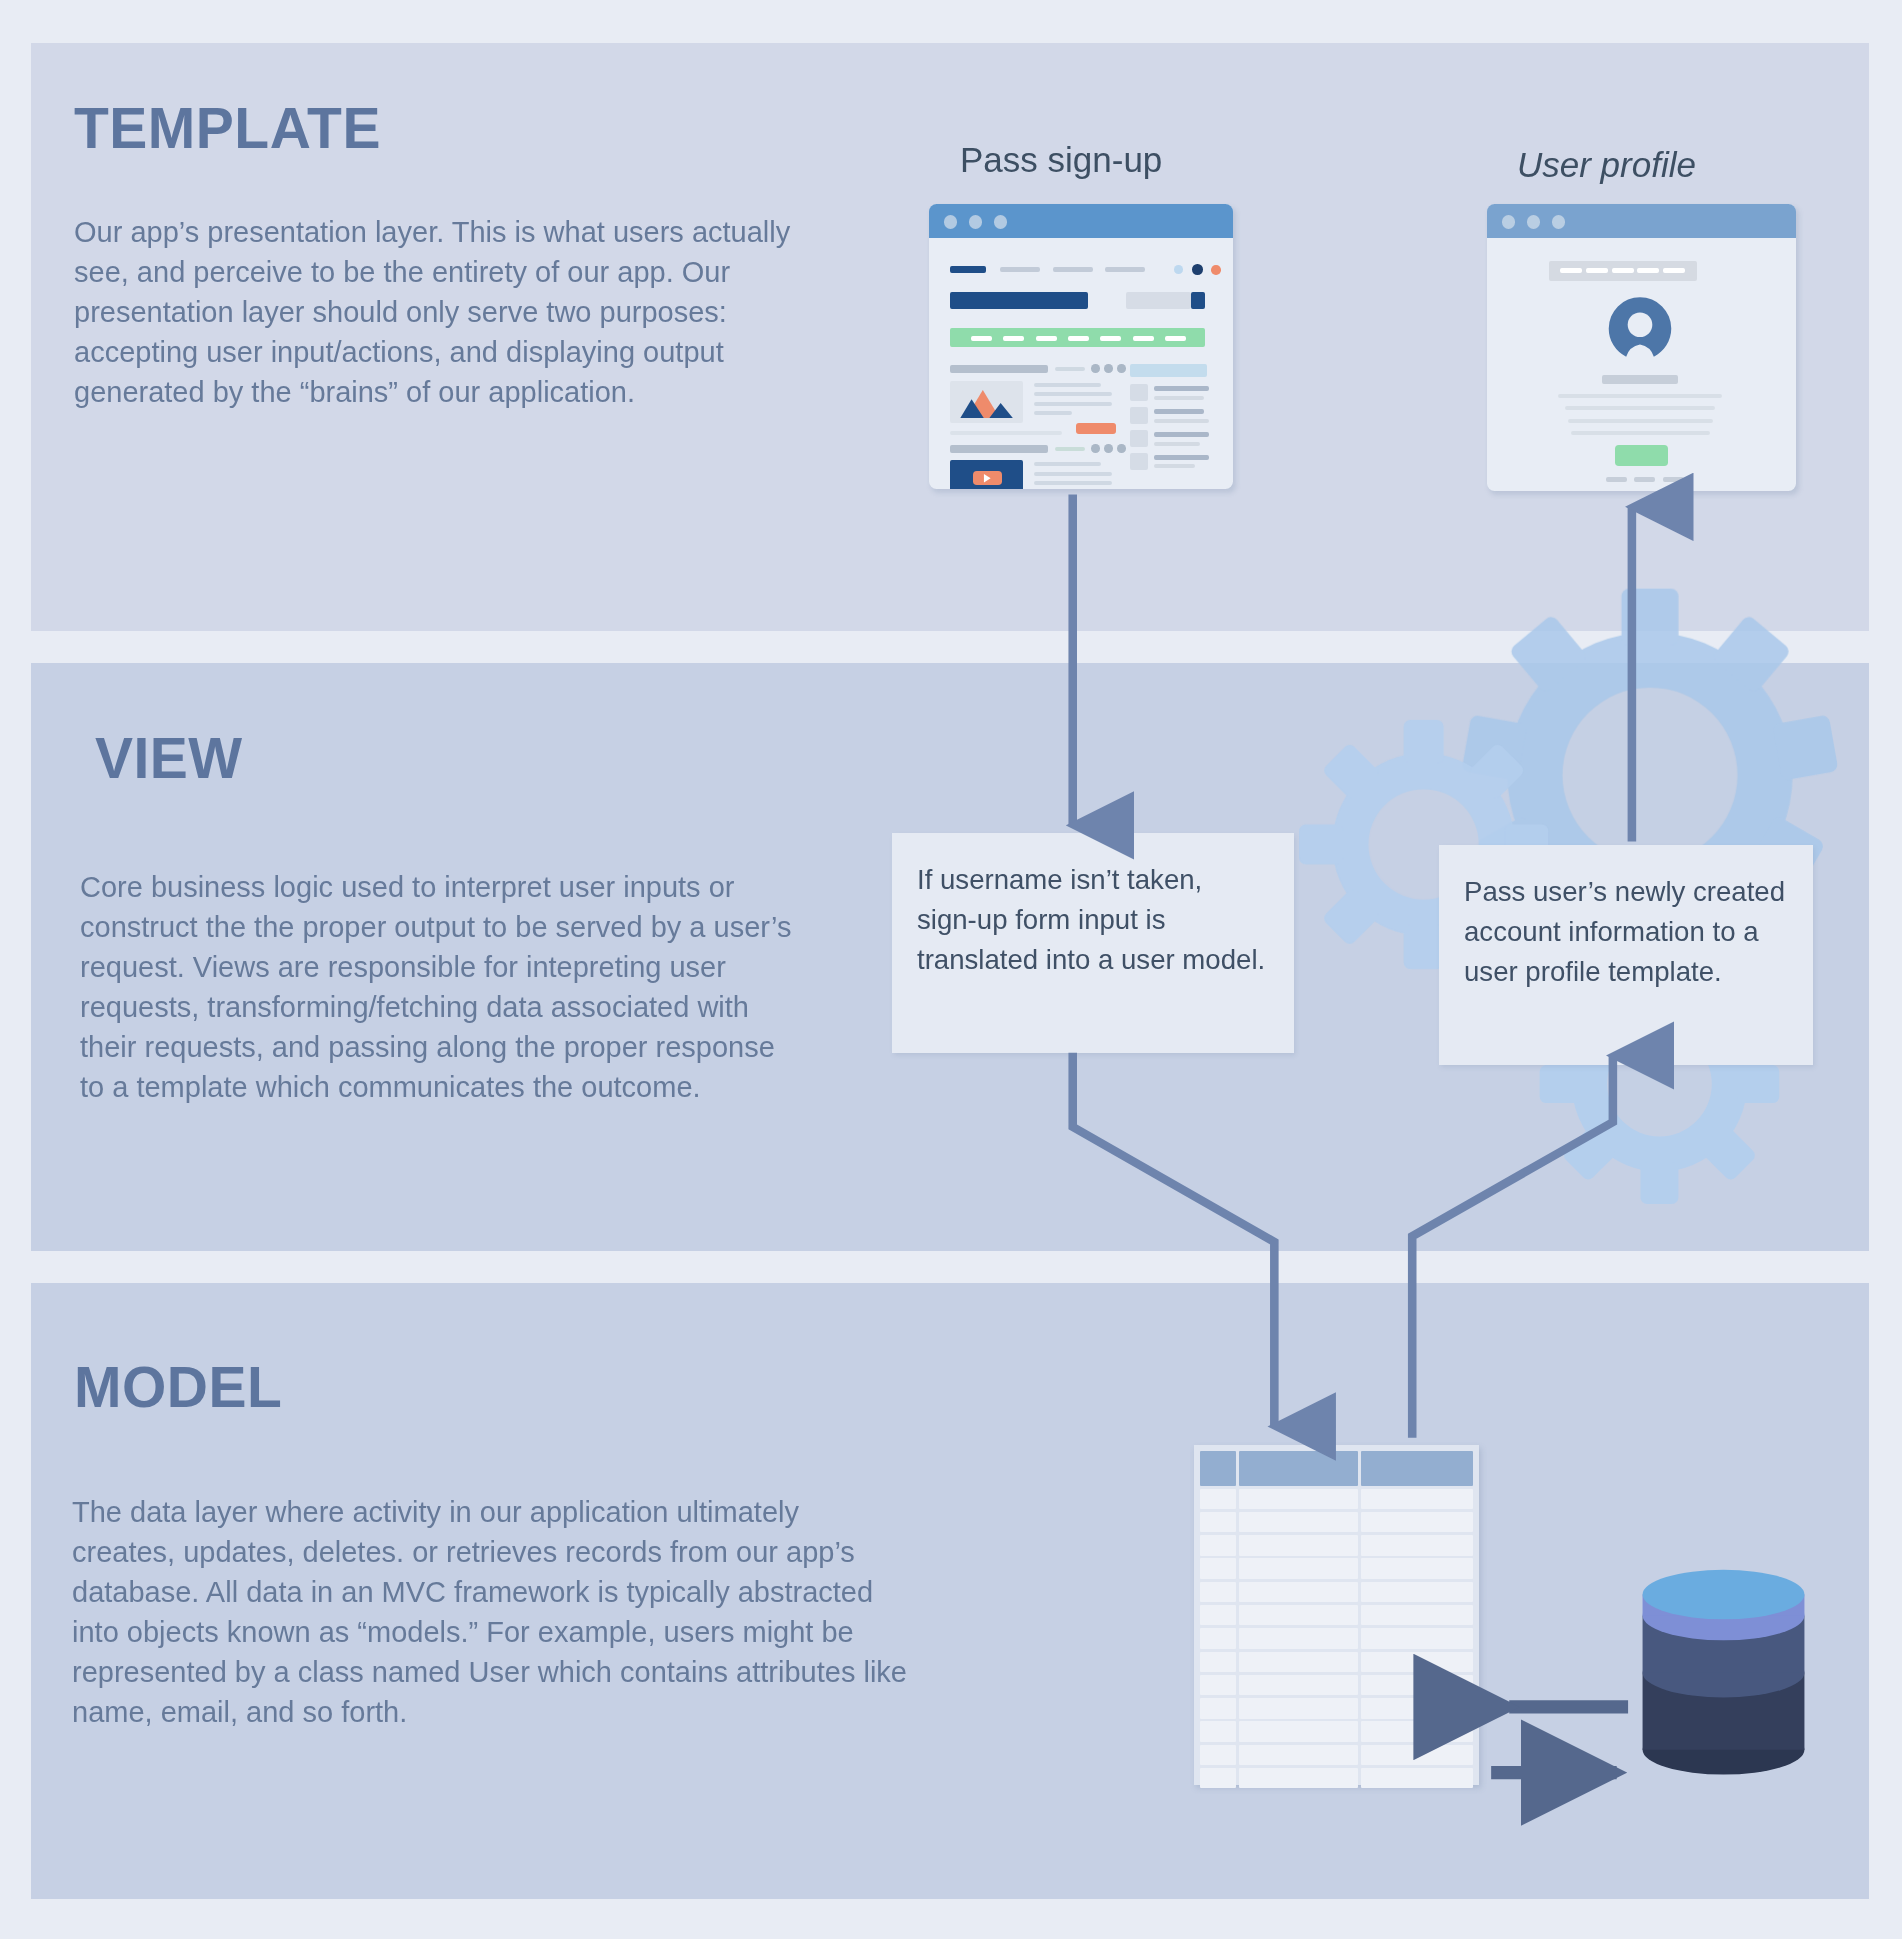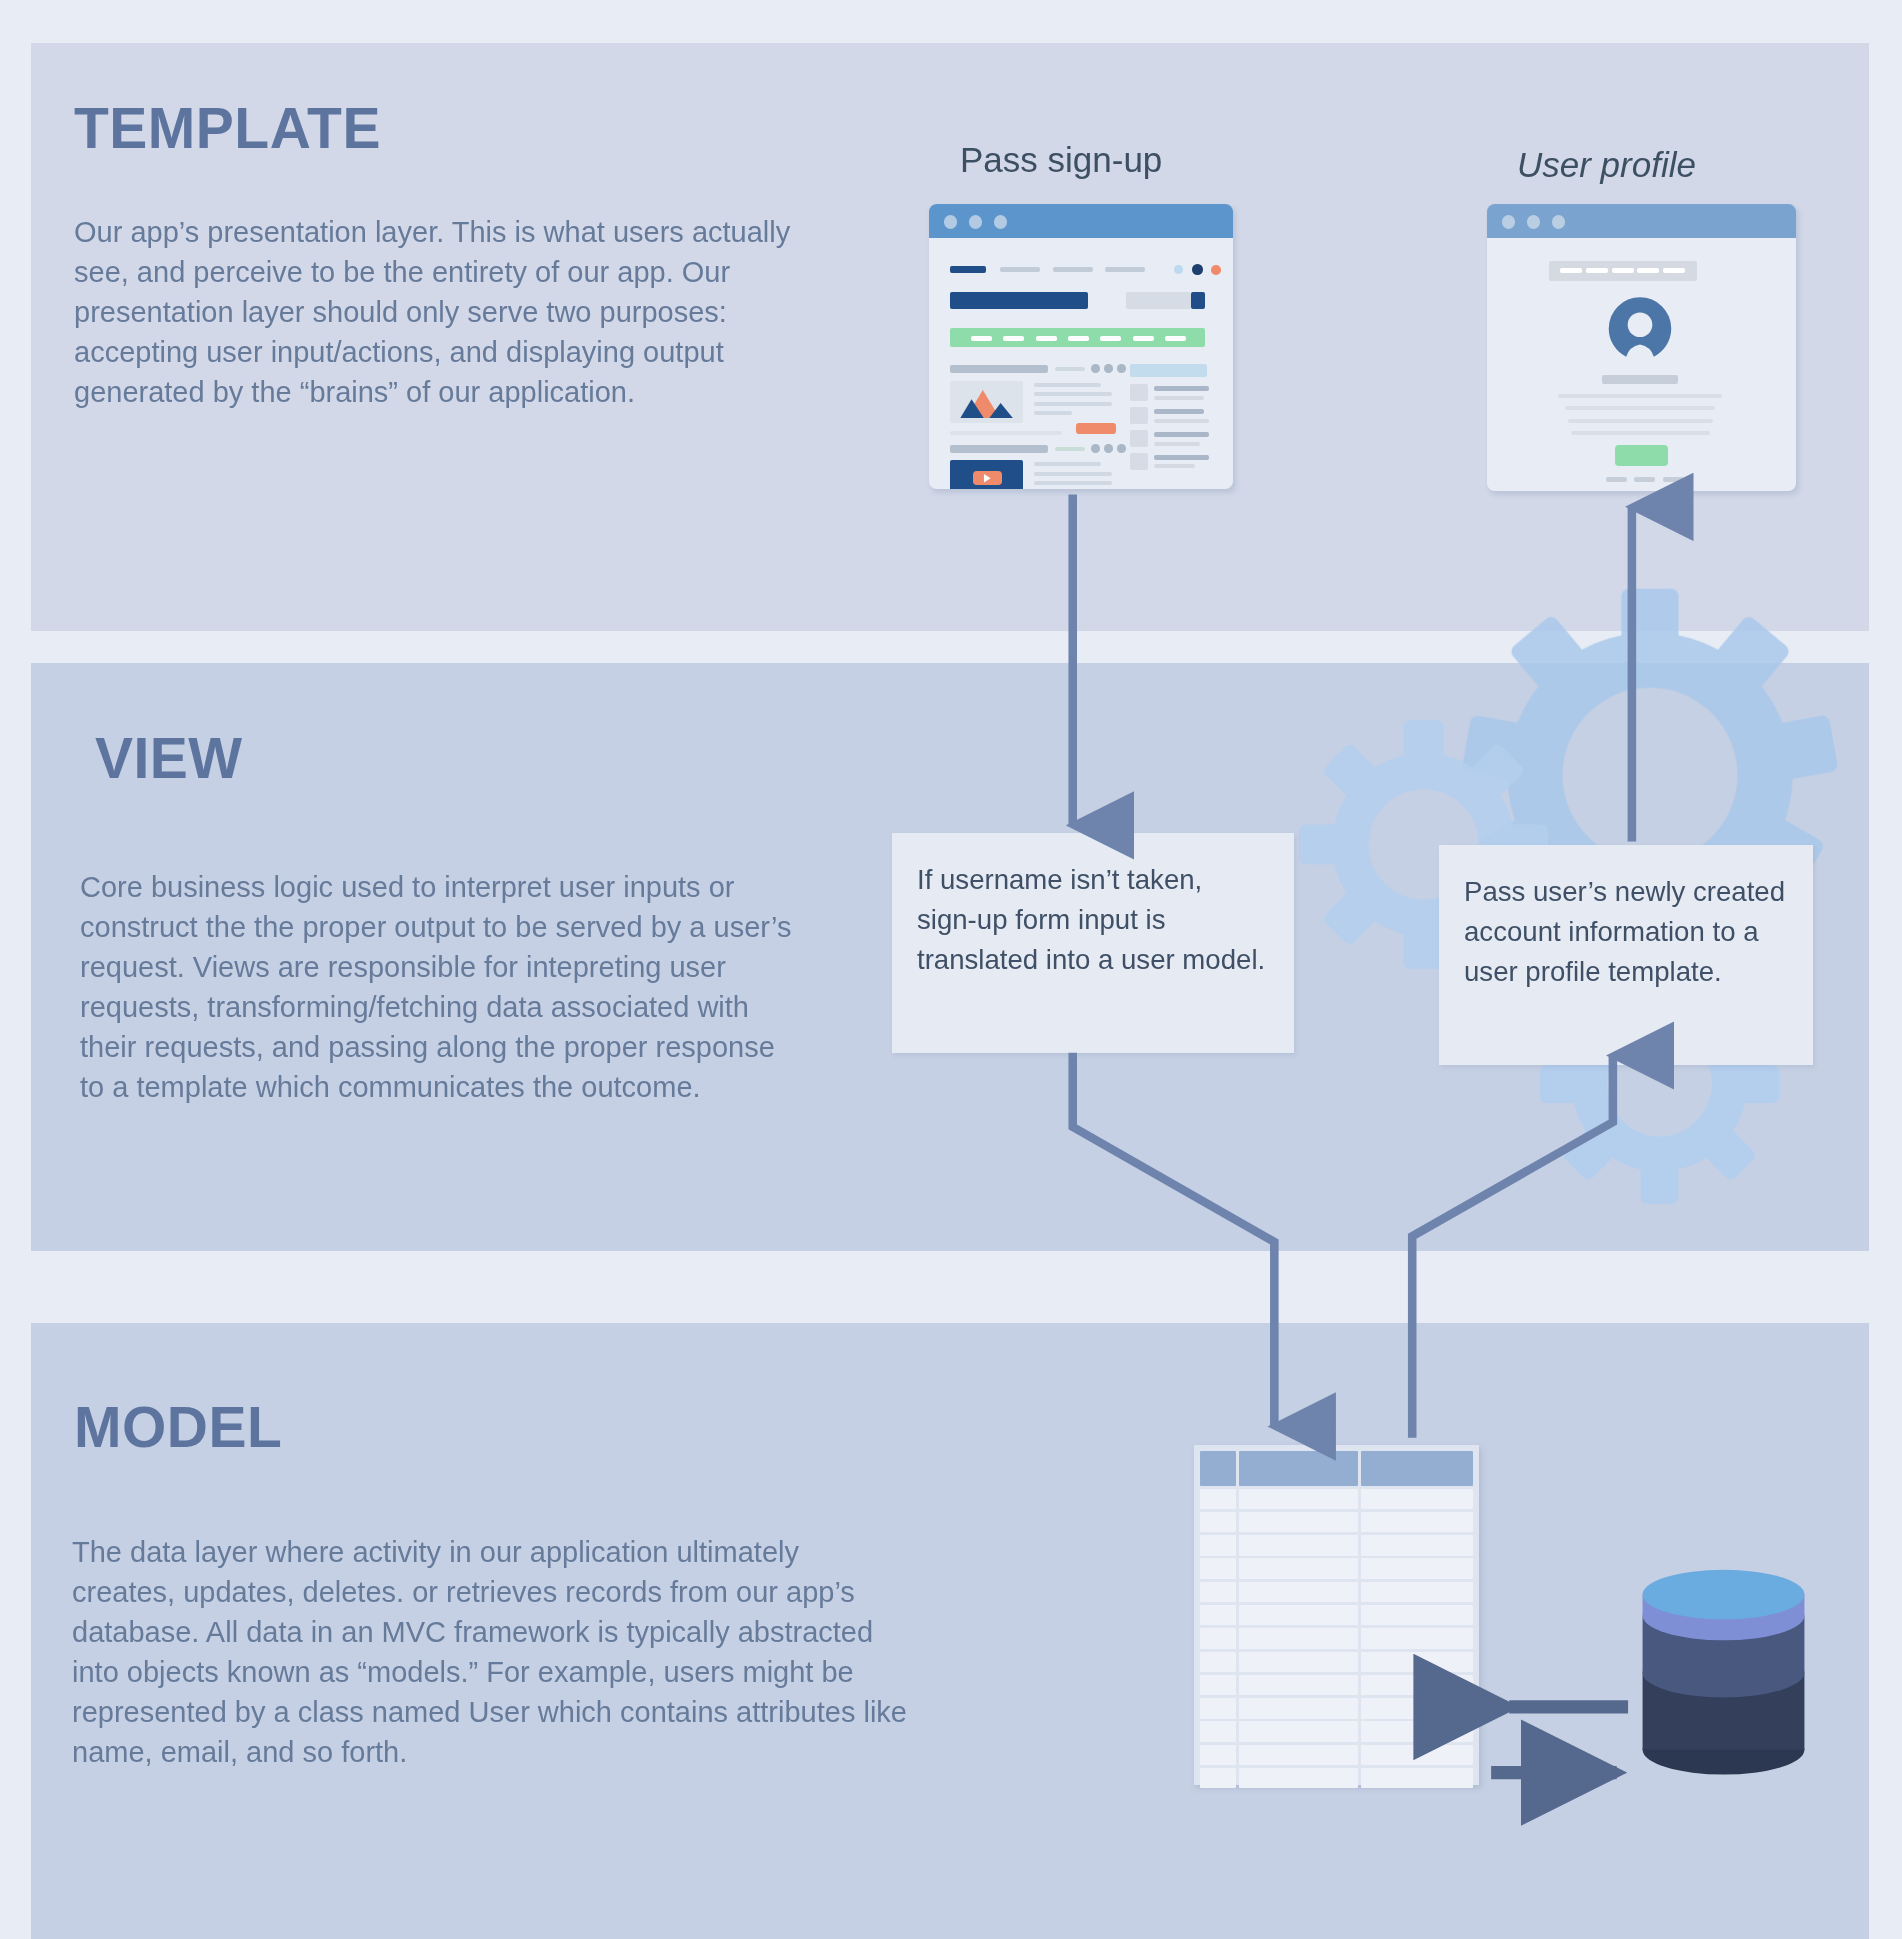--- a/index.html
+++ b/index.html
@@ -14,21 +14,21 @@
   #stage{position:absolute;left:0;top:0;width:1902px;height:1939px;}
 
   .panel{
     position:absolute;
     left:31px;
     width:1838px;
     box-sizing:border-box;
   }
   .panel.template{top:43px;height:588px;background:#d2d8e8;}
   .panel.view{top:663px;height:588px;background:#c6d0e4;}
-  .panel.model{top:1283px;height:616px;background:#c6d0e4;margin-top:40px;}
+  .panel.model{top:1283px;height:616px;background:#c6d0e4;}
 
   .panel-title{
     position:absolute;
     font-weight:700;
     letter-spacing:0.5px;
     color:#5d759e;
     font-size:57px;
     line-height:57px;
     white-space:nowrap;
   }

